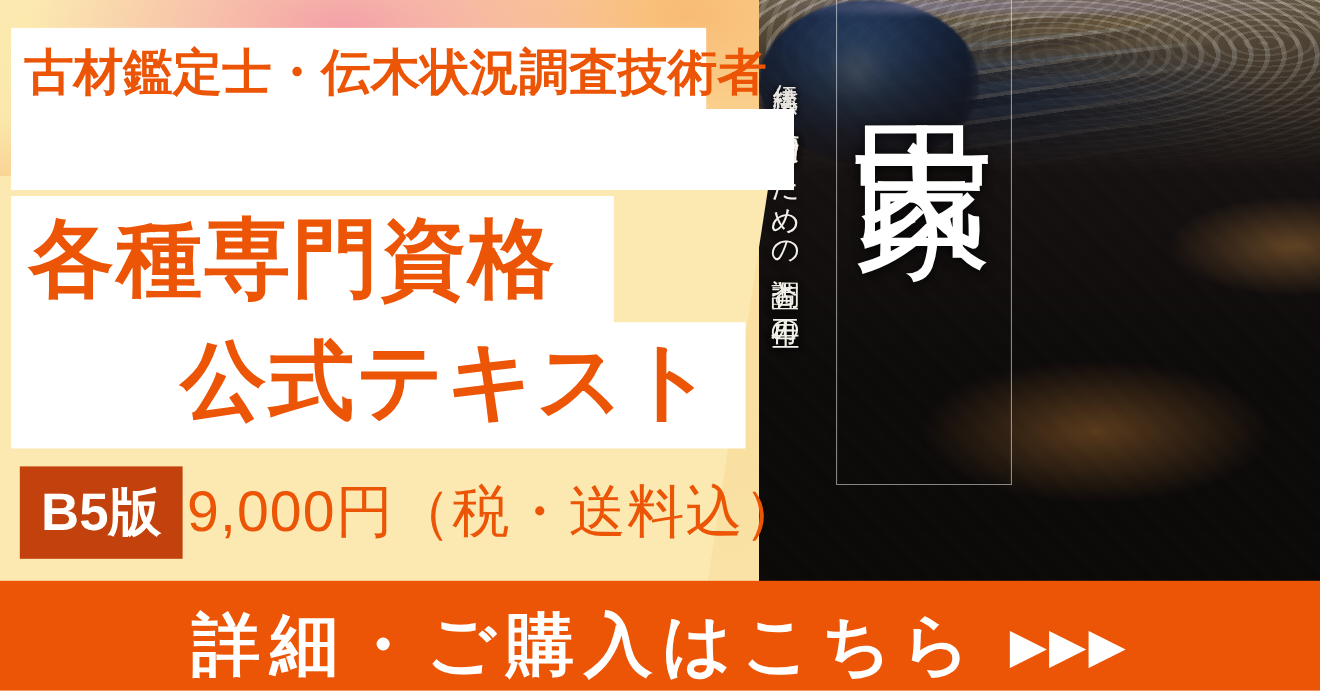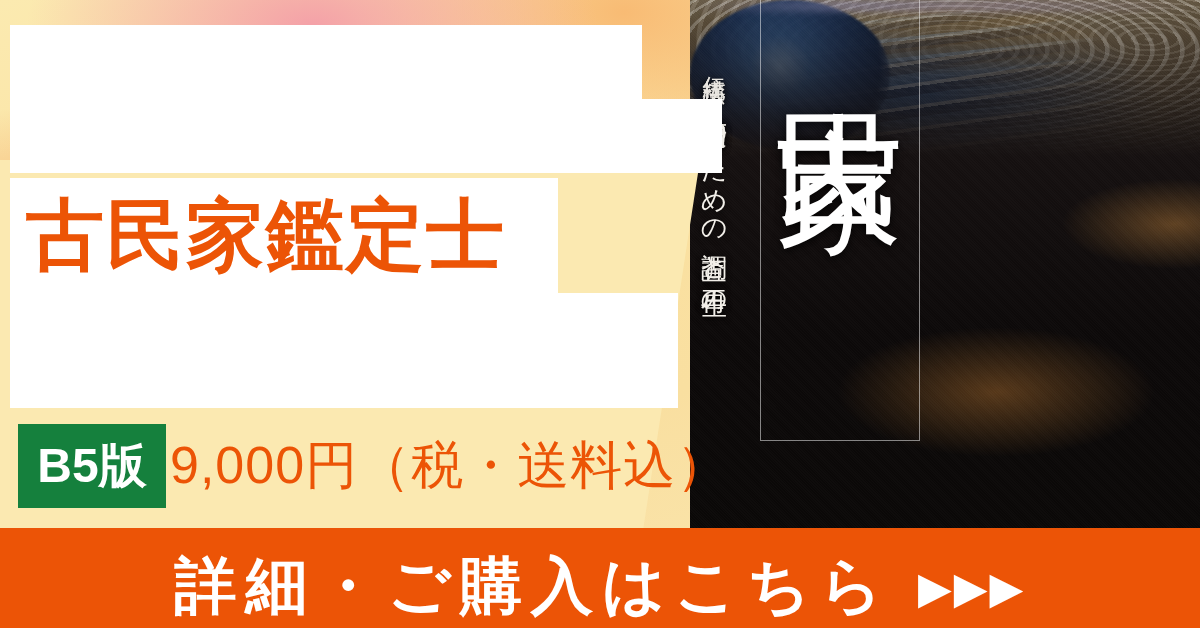--- a/index.html
+++ b/index.html
@@ -230,21 +230,21 @@
   .main-head .l1 { padding-left: 14px; }
   .main-head .l2 { padding-left: 152px; }
 
   
   .badge-b5 {
     position: absolute;
     left: 18px;
     top: 424px;
     width: 148px;
     height: 84px;
-    background: #15803d;
+    background: #c2410c;
     color: #ffffff;
     font-size: 48px;
     font-weight: 700;
     display: flex;
     align-items: center;
     justify-content: center;
     letter-spacing: 0px;
     box-sizing: border-box;
   }
   .price-text {
@@ -320,25 +320,27 @@
 
   <div class="cover-sub">
     <span class="lead">伝統構法</span>
     <span>古民家活用のための調査と再生の</span>
   </div>
 
   <div class="yellow-plate"></div>
 
   <div class="panel-top"></div>
   <div class="sub-head">
+    <div>古材鑑定士・伝木状況調査技術者</div>
   </div>
 
   <div class="panel-main"></div>
   <div class="main-head">
-    <div class="l1">古民家鑑定士</div>
+    <div class="l1">各種専門資格</div>
+    <div class="l2">公式テキスト</div>
   </div>
 
   <div class="badge-b5">B5版</div>
   <div class="price-text">9,000円（税・送料込）</div>
 
   <div class="cta-bar">
     <div class="cta-inner">
       <span class="cta-text">詳細・ご購入はこちら</span>
       <span class="cta-arrows">▶▶▶</span>
     </div>

